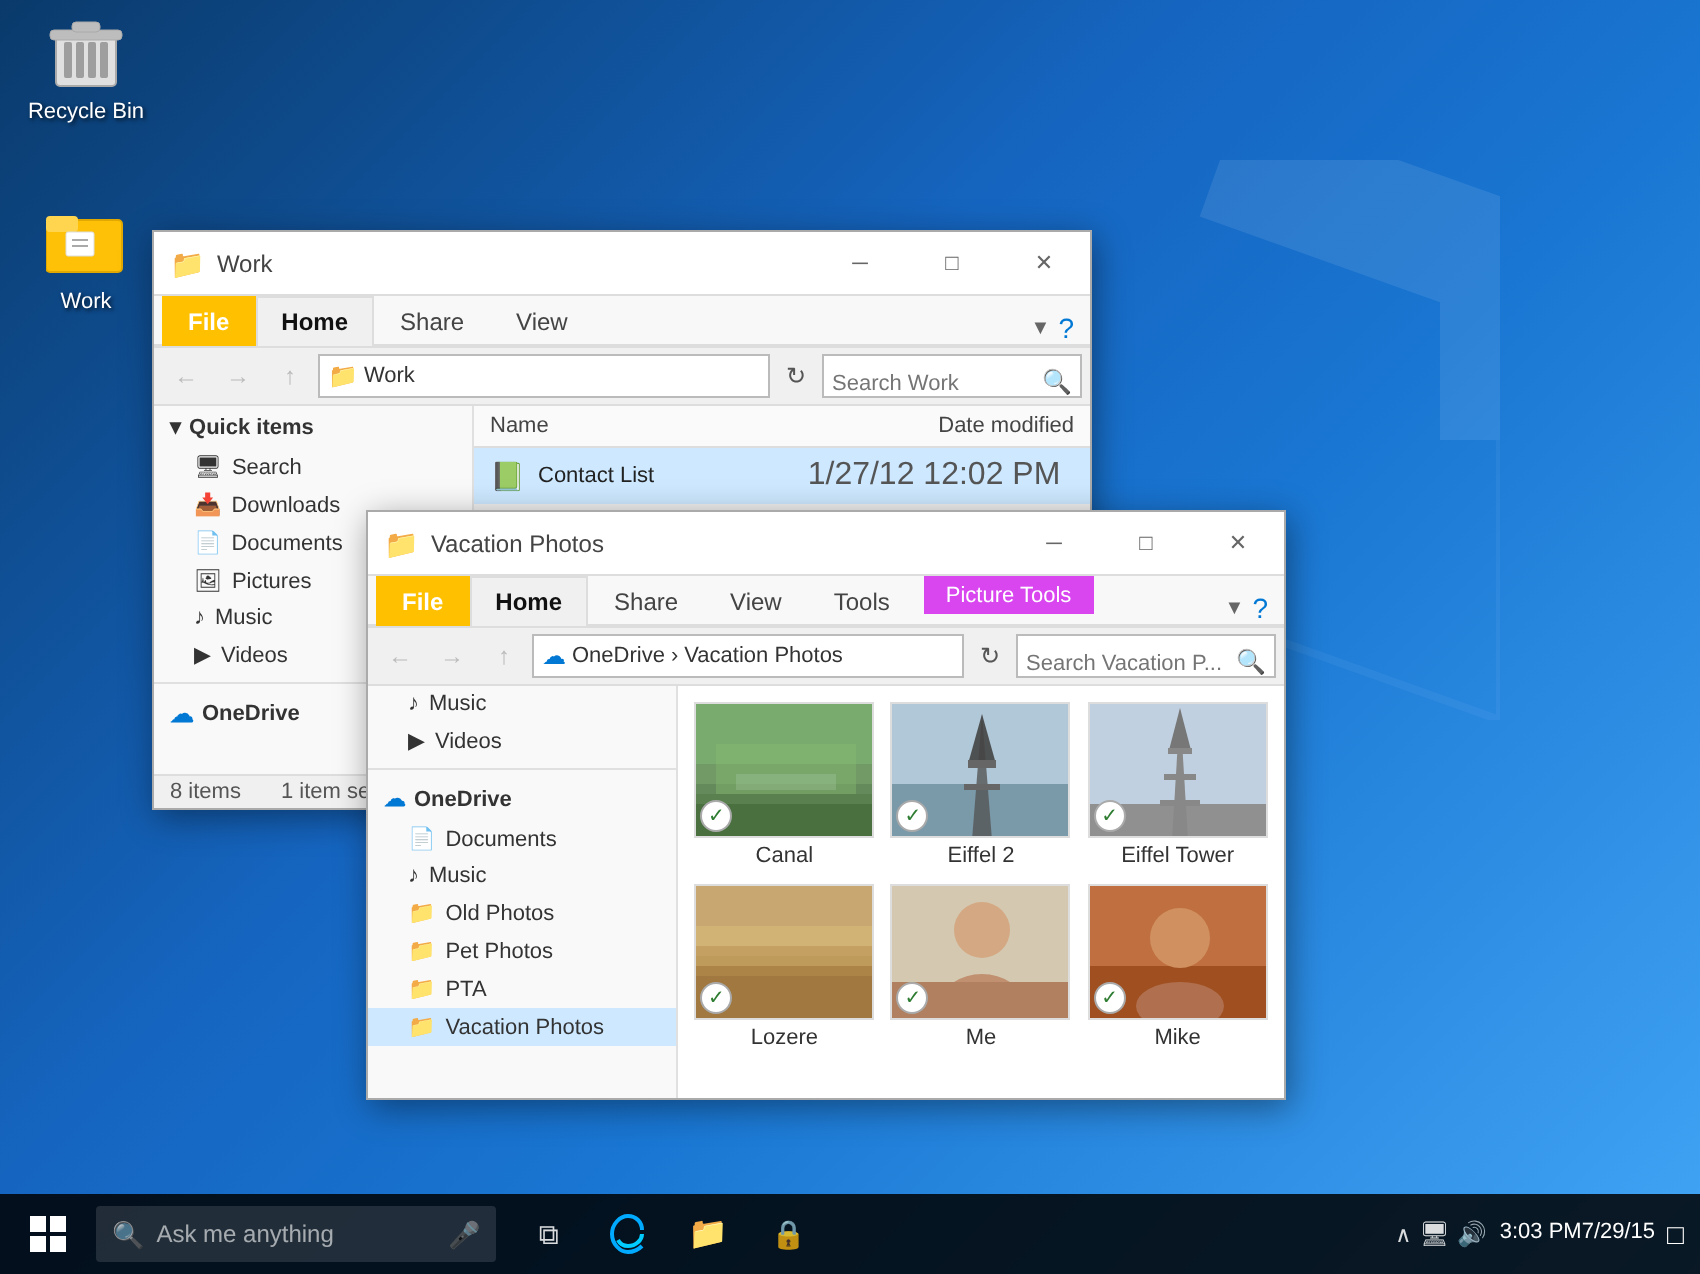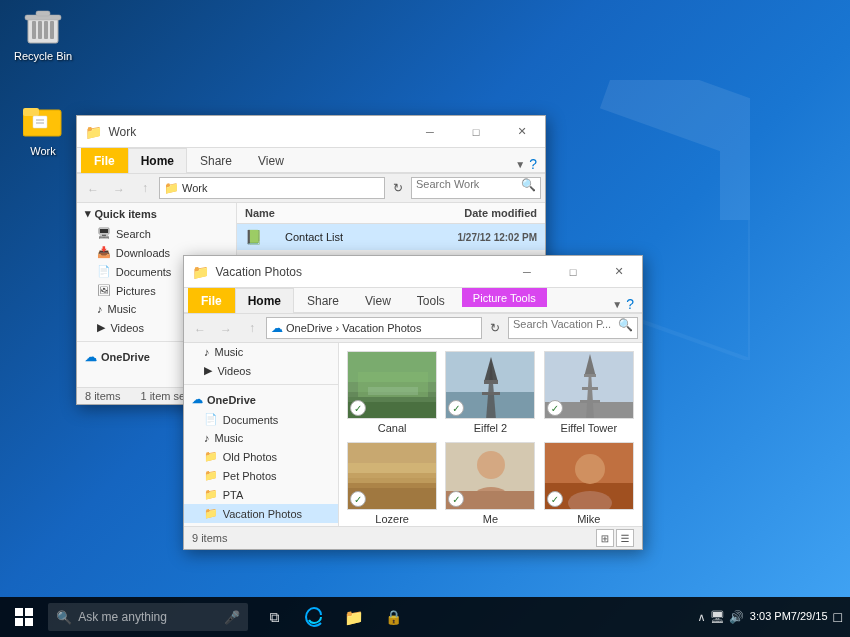--- a/index.html
+++ b/index.html
@@ -243,21 +243,21 @@
       display: flex;
       align-items: center;
       justify-content: center;
       cursor: pointer;
       border: 1px solid transparent;
       font-size: 12px;
       color: #555;
     }
     .search-box {
       display: flex;
-      align-items: flex-start;
+      align-items: flex-end;
       background: white;
       border: 1px solid #bbb;
       height: 22px;
       padding: 0 4px;
       width: 130px;
     }
     .search-box input {
       border: none;
       outline: none;
       font-size: 11px;
@@ -319,41 +319,41 @@
       overflow: hidden;
       display: flex;
       flex-direction: column;
     }
     .col-headers {
       display: flex;
       align-items: center;
       padding: 4px 8px;
       border-bottom: 1px solid #ddd;
       font-size: 11px;
-      font-weight: 700;
+      font-weight: 400;
       color: #444;
       background: #fafafa;
       justify-content: center;
     }
     .col-name { flex: 1; }
     .col-date { width: 150px; text-align: right; }
     .file-list { flex: 1; overflow-y: auto; }
     .file-row {
       display: flex;
       align-items: center;
       padding: 5px 8px;
       border-bottom: 1px solid #f0f0f0;
       gap: 6px;
       cursor: pointer;
       font-size: 11px;
     }
     .file-row.selected { background: #cde8ff; }
     .file-icon { font-size: 14px; width: 18px; }
-    .file-name { flex: 1; margin-left: 16px; }
-    .file-date { width: 140px; text-align: right; color: #555; font-size: 10px; font-weight: bold; }
+    .file-name { flex: 1; }
+    .file-date { width: 140px; text-align: center; color: #555; font-size: 16px; }
     .status-bar {
       display: flex;
       align-items: center;
       padding: 2px 8px;
       font-size: 11px;
       color: #555;
       background: #f0f0f0;
       border-top: 1px solid #ddd;
       gap: 20px;
     }
@@ -791,27 +791,20 @@
               <ellipse cx="45" cy="60" rx="22" ry="12" fill="#b07050"></ellipse>
             </svg>
             <div class="photo-check">✓</div>
           </div>
           <span class="photo-name">Mike</span>
         </div>
       </div>
     </div>
   </div>
 
-  <div class="photo-status-bar">
-    <span>9 items</span>
-    <div class="photo-view-icons">
-      <div class="view-icon-btn">⊞</div>
-      <div class="view-icon-btn">☰</div>
-    </div>
-  </div>
 </div>
 
 <div class="taskbar">
 
   <div class="taskbar-start">
     <div class="win-logo">
       <div></div>
         <div></div>
         <div></div>
         <div></div>

